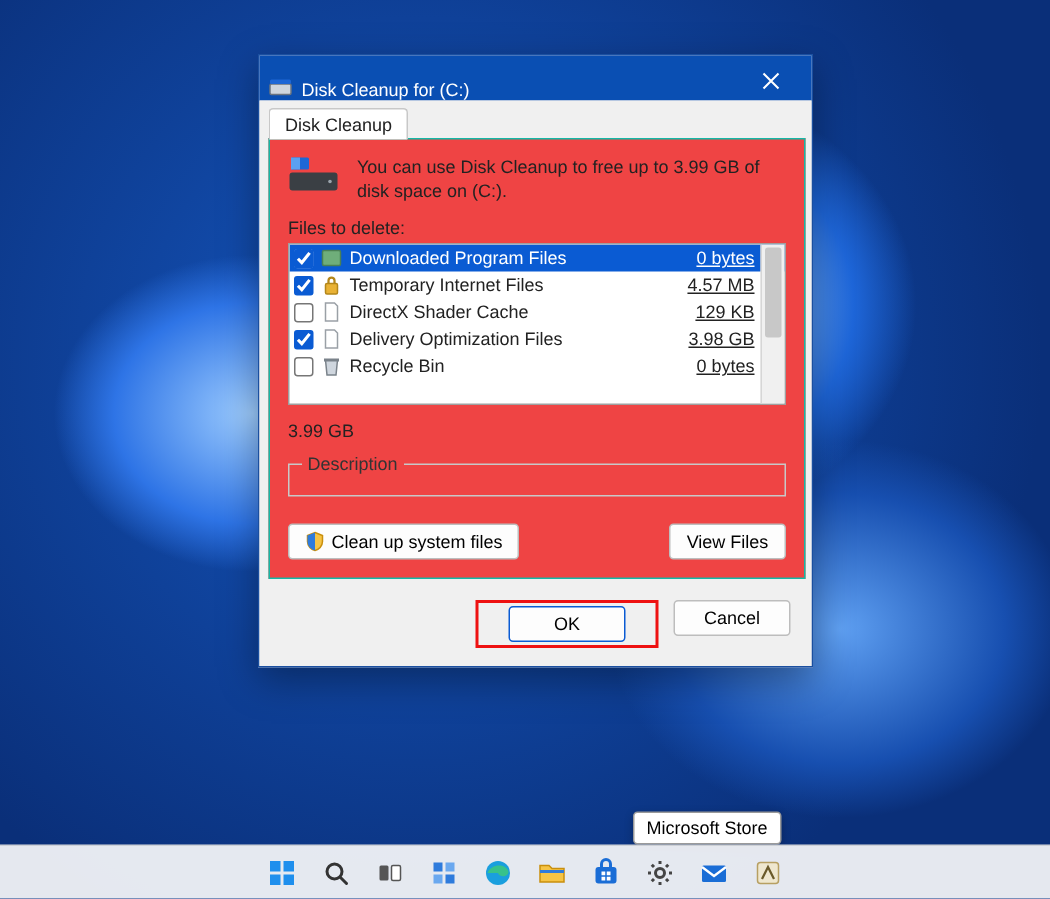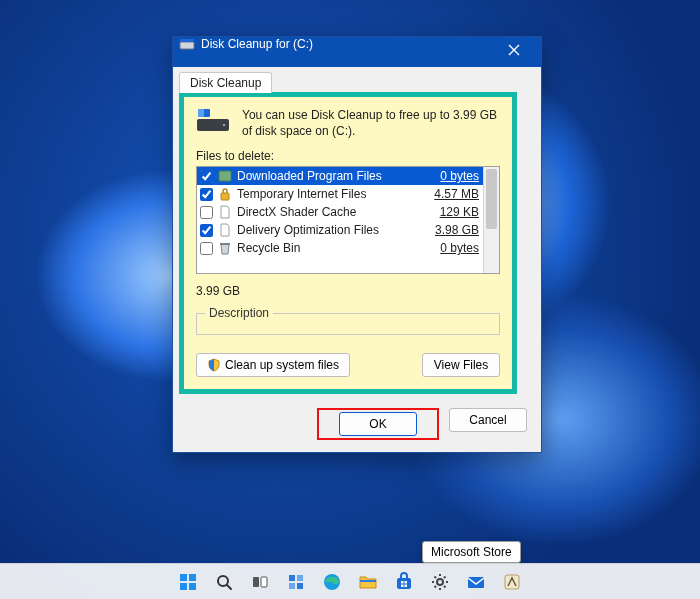--- a/index.html
+++ b/index.html
@@ -25,21 +25,21 @@
     width: 370px;
     background: #f0f0f0;
     border: 1px solid #1a4fa0;
     box-shadow: 0 8px 24px rgba(0,0,0,.35);
     color: #222;
   }
   .titlebar {
     height: 30px;
     background: #0a4fb3;
     color: #fff;
-    display: flex; align-items: flex-start;
+    display: flex; align-items: flex-end;
     padding: 0 6px;
   }
   .titlebar .icon { width: 16px; height: 16px; margin-right: 6px; display:flex; align-items:center; justify-content:center; }
   .titlebar .title { flex: 1; font-size: 12px; }
   .titlebar .close {
     width: 42px; height: 26px;
     display: flex; align-items: center; justify-content: center;
     cursor: pointer;
   }
   .titlebar .close svg { stroke: #fff; }
@@ -48,23 +48,23 @@
   .tab {
     background: #fff;
     border: 1px solid #c8c8c8;
     border-bottom: none;
     border-radius: 3px 3px 0 0;
     padding: 3px 10px;
     font-size: 12px;
     position: relative; top: 1px; z-index: 2;
   }
   .panel {
-    margin: 0 24px 6px 6px;
-    background: #fef9c3;
-    border: 5px solid #14b8a6;
+    margin: 0 4px 6px 6px;
+    background: #ef4444;
+    border: 1px solid #14b8a6;
     padding: 10px 12px 12px 12px;
   }
   .intro { display: flex; gap: 12px; margin-bottom: 10px; }
   .intro .drvicon {
     width: 34px; height: 26px;
     display:flex; align-items:center; justify-content:center;
     flex-shrink:0;
   }
   .intro .txt { color: #222; line-height: 1.35; }
   .label-ftd { margin: 4px 0 3px 0; color: #222; }

